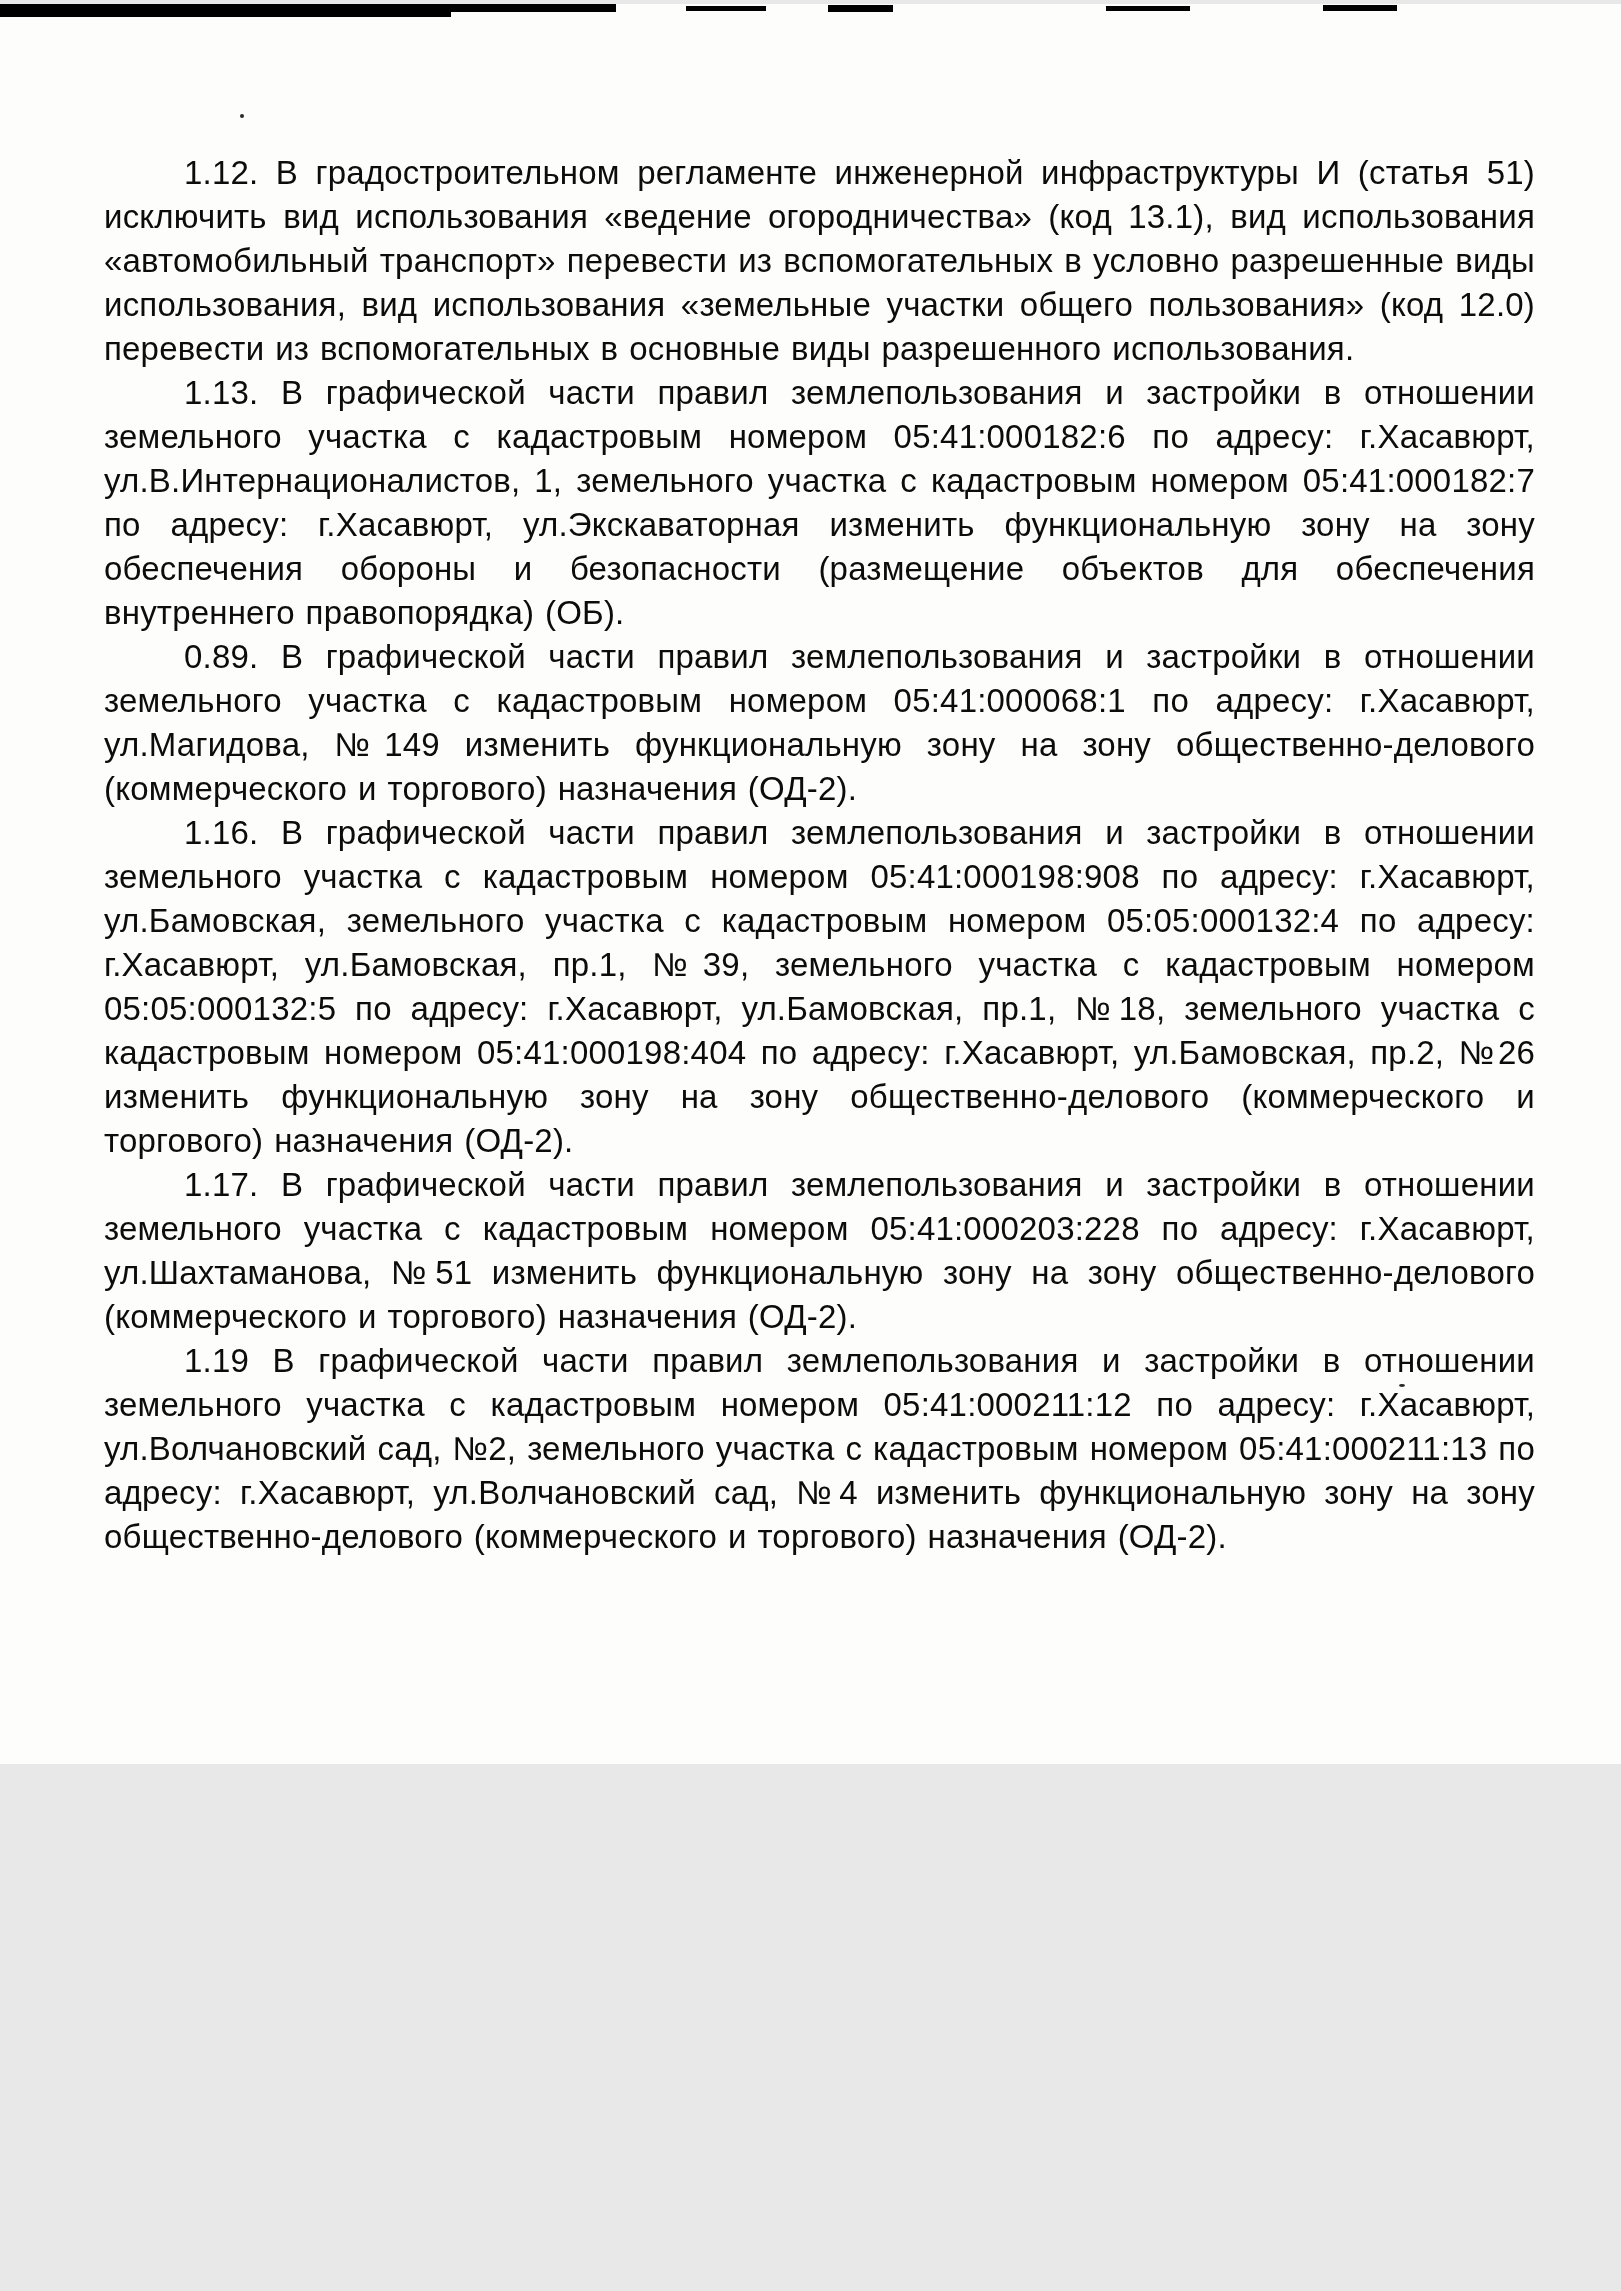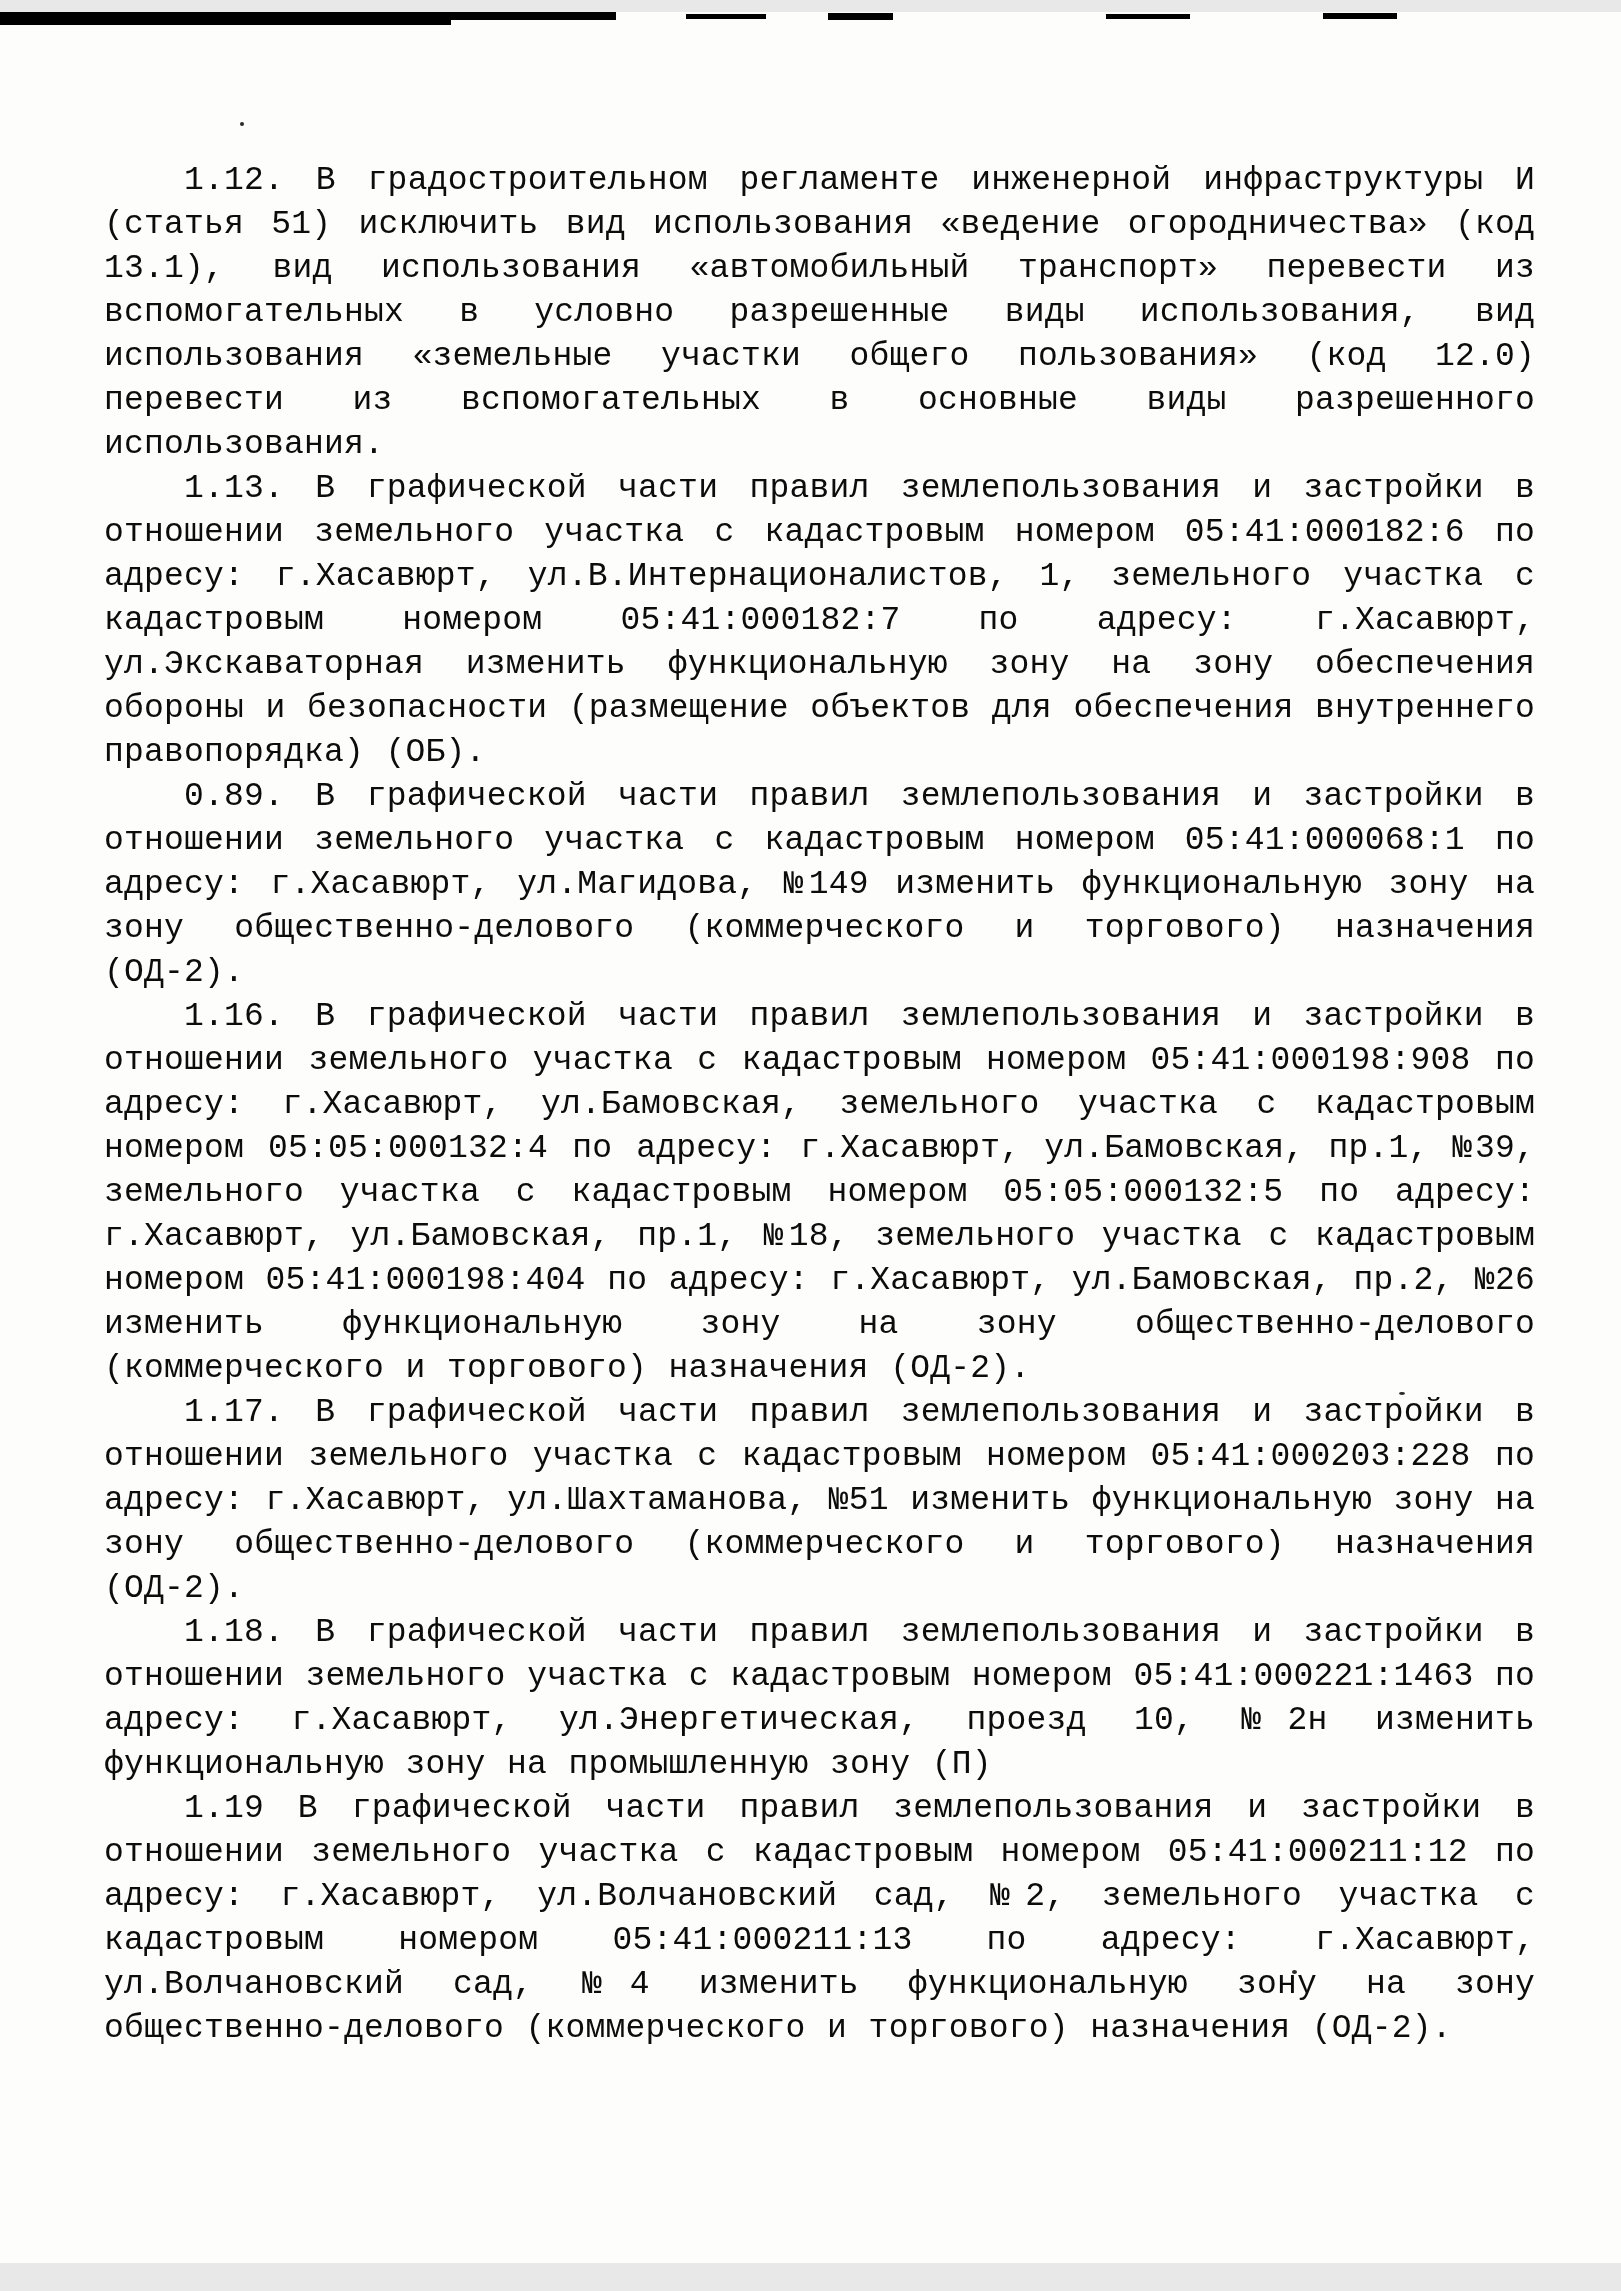--- a/index.html
+++ b/index.html
@@ -3,25 +3,25 @@
 <meta charset="utf-8">
 <style>
   html, body {
     margin: 0;
     padding: 0;
     background: #e8e8e8;
   }
   .page {
     position: relative;
     width: 1621px;
-    height: 2251px;
-    margin: 12px auto;
+    height: 1760px;
+    margin: 4px auto;
     background: #fdfdfc;
     overflow: hidden;
-    font-family: Liberation Mono, monospace;
+    font-family: Liberation Sans, sans-serif;
   }
   
   .artifact-bar { position: absolute; top: 0; left: 0; width: 1621px; height: 17.6px; }
   .artifact-bar .seg { position: absolute; background: #000; }
   .seg.s1 { left: 0;     top: 0; width: 451px; height: 12.7px; }
   .seg.s2 { left: 451px; top: 0; width: 165px; height: 7.8px;  }
   .seg.s3 { left: 686px; top: 2px; width: 80px;  height: 4.9px; }
   .seg.s4 { left: 828px; top: 1px; width: 65px;  height: 6.9px; }
   .seg.s5 { left: 1106px;top: 2px; width: 84px;  height: 4.9px; }
   .seg.s6 { left: 1323px;top: 1px; width: 74px;  height: 5.9px; }
@@ -65,18 +65,17 @@
   <span class="speck sp1"></span>
   <span class="speck sp2"></span>
   <span class="speck sp3"></span>
 
   <div class="content">
     <p>1.12. В градостроительном регламенте инженерной инфраструктуры И (статья 51) исключить вид использования «ведение огородничества» (код 13.1), вид использования «автомобильный транспорт» перевести из вспомогательных в условно разрешенные виды использования, вид использования «земельные участки общего пользования» (код 12.0) перевести из вспомогательных в основные виды разрешенного использования.</p>
     <p>1.13. В графической части правил землепользования и застройки в отношении земельного участка с кадастровым номером 05:41:000182:6 по адресу: г.Хасавюрт, ул.В.Интернационалистов, 1, земельного участка с кадастровым номером 05:41:000182:7 по адресу: г.Хасавюрт, ул.Экскаваторная изменить функциональную зону на зону обеспечения обороны и безопасности (размещение объектов для обеспечения внутреннего правопорядка) (ОБ).</p>
     <p>0.89. В графической части правил землепользования и застройки в отношении земельного участка с кадастровым номером 05:41:000068:1 по адресу: г.Хасавюрт, ул.Магидова, №149 изменить функциональную зону на зону общественно-делового (коммерческого и торгового) назначения (ОД-2).</p>
     <p>1.16. В графической части правил землепользования и застройки в отношении земельного участка с кадастровым номером 05:41:000198:908 по адресу: г.Хасавюрт, ул.Бамовская, земельного участка с кадастровым номером 05:05:000132:4 по адресу: г.Хасавюрт, ул.Бамовская, пр.1, №39, земельного участка с кадастровым номером 05:05:000132:5 по адресу: г.Хасавюрт, ул.Бамовская, пр.1, №18, земельного участка с кадастровым номером 05:41:000198:404 по адресу: г.Хасавюрт, ул.Бамовская, пр.2, №26 изменить функциональную зону на зону общественно-делового (коммерческого и торгового) назначения (ОД-2).</p>
     <p>1.17. В графической части правил землепользования и застройки в отношении земельного участка с кадастровым номером 05:41:000203:228 по адресу: г.Хасавюрт, ул.Шахтаманова, №51 изменить функциональную зону на зону общественно-делового (коммерческого и торгового) назначения (ОД-2).</p>
-    <p>1.18. В графической части правил землепользования и застройки в отношении земельного участка с кадастровым номером 05:41:000221:1463 по адресу: г.Хасавюрт, ул.Энергетическая, проезд 10, №2н изменить функциональную зону на промышленную зону (П)</p>
     <p>1.19 В графической части правил землепользования и застройки в отношении земельного участка с кадастровым номером 05:41:000211:12 по адресу: г.Хасавюрт, ул.Волчановский сад, №2, земельного участка с кадастровым номером 05:41:000211:13 по адресу: г.Хасавюрт, ул.Волчановский сад, №4 изменить функциональную зону на зону общественно-делового (коммерческого и торгового) назначения (ОД-2).</p>
   </div>
 
 </div>
 
 
 </body></html>

